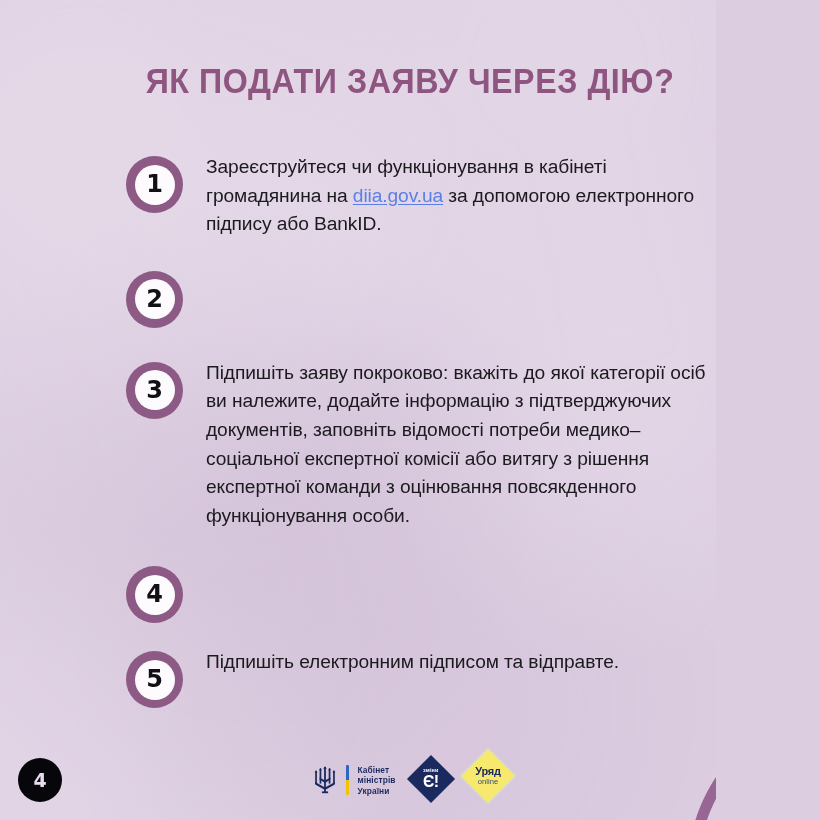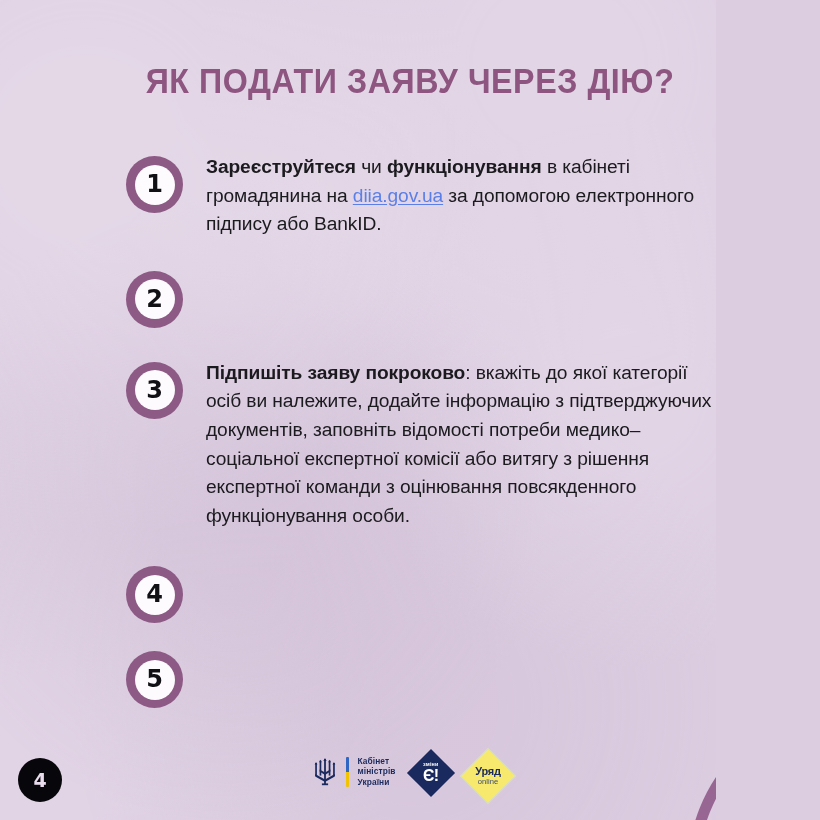--- a/index.html
+++ b/index.html
@@ -117,21 +117,21 @@
 
   .step-text {
     margin-left: 23px;
     padding-top: 1px;
     font-size: 19.2px;
     line-height: 28.6px;
     color: #1b1a1e;
     letter-spacing: -.1px;
     max-width: 520px;
   }
-  .step-text b { font-weight: 700; }
+  .step-text b { font-weight: 400; }
   .step-text a {
     color: #5b7fe8;
     text-decoration: underline;
     text-underline-offset: 2px;
   }
 
   
   #step-1 { margin-bottom: 28px; }
   #step-2 { margin-bottom: 30px; }
   #step-3 { margin-bottom: 32px; }
@@ -155,21 +155,21 @@
     font-family: "DejaVu Sans", sans-serif;
   }
 
   
   #footer-logos {
     position: absolute;
     left: 0;
     bottom: 24px;
     width: 820px;
     display: flex;
-    align-items: flex-start;
+    align-items: flex-end;
     justify-content: center;
     gap: 16px;
   }
 
   
   #logo-cabmin {
     display: flex;
     align-items: center;
     gap: 6px;
   }
@@ -279,20 +279,21 @@
     <div class="step" id="step-4">
       <div class="bullet">
         <div class="bullet-inner">4</div>
       </div>
     </div>
 
     <div class="step" id="step-5">
       <div class="bullet">
         <div class="bullet-inner">5</div>
       </div>
+      <div class="step-text"><b>Підпишіть</b><span> електронним підписом </span><b>та відправте.</b></div>
     </div>
 
   </div>
 
   <div id="page-badge">4</div>
 
   <div id="footer-logos">
 
     <div id="logo-cabmin">
       <svg id="trident-icon" width="26" height="30" viewBox="0 0 26 30">

